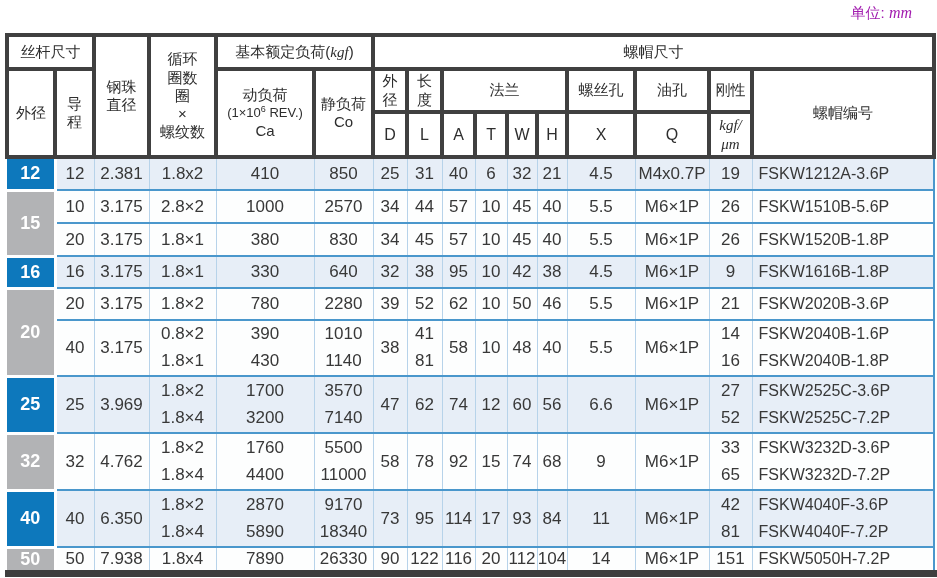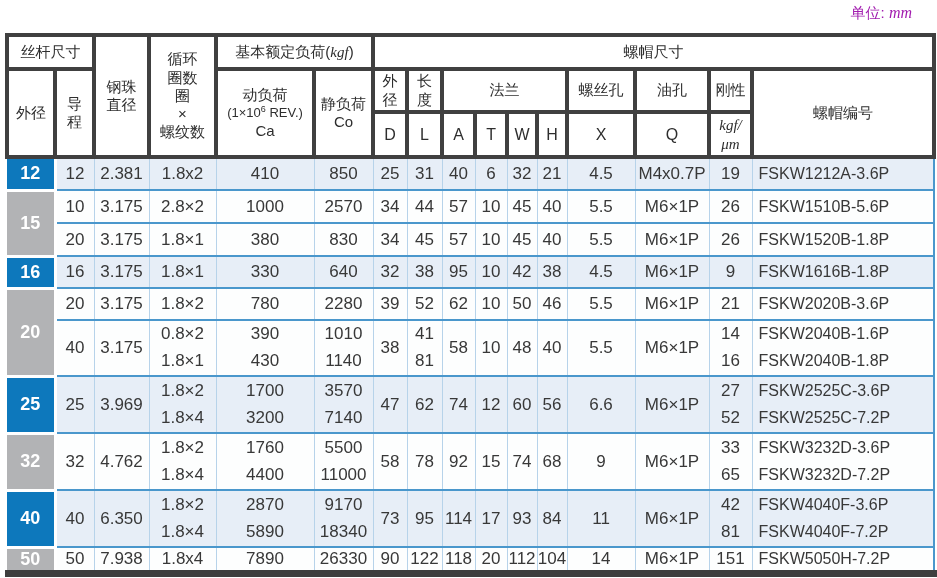--- a/index.html
+++ b/index.html
@@ -304,21 +304,21 @@
 
       <tr class="sep h23">
         <td class="lbl lbl-g">50</td>
         <td>50</td>
         <td>7.938</td>
         <td>1.8x4</td>
         <td>7890</td>
         <td>26330</td>
         <td>90</td>
         <td>122</td>
-        <td>118</td>
+        <td>116</td>
         <td>20</td>
         <td>112</td>
         <td>104</td>
         <td>14</td>
         <td>M6×1P</td>
         <td>151</td>
         <td class="c-part">FSKW5050H-7.2P</td>
       </tr>
 
     </tbody>

